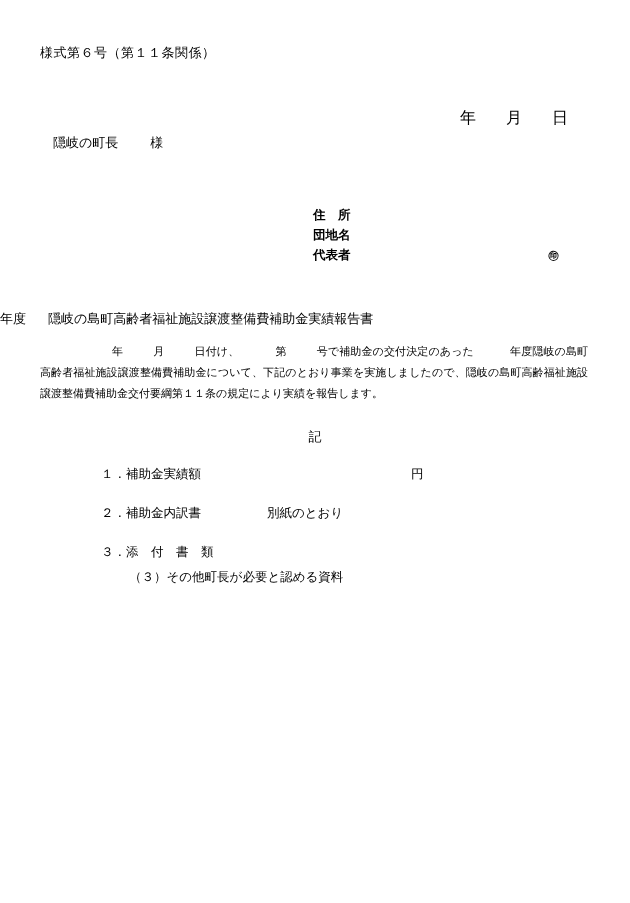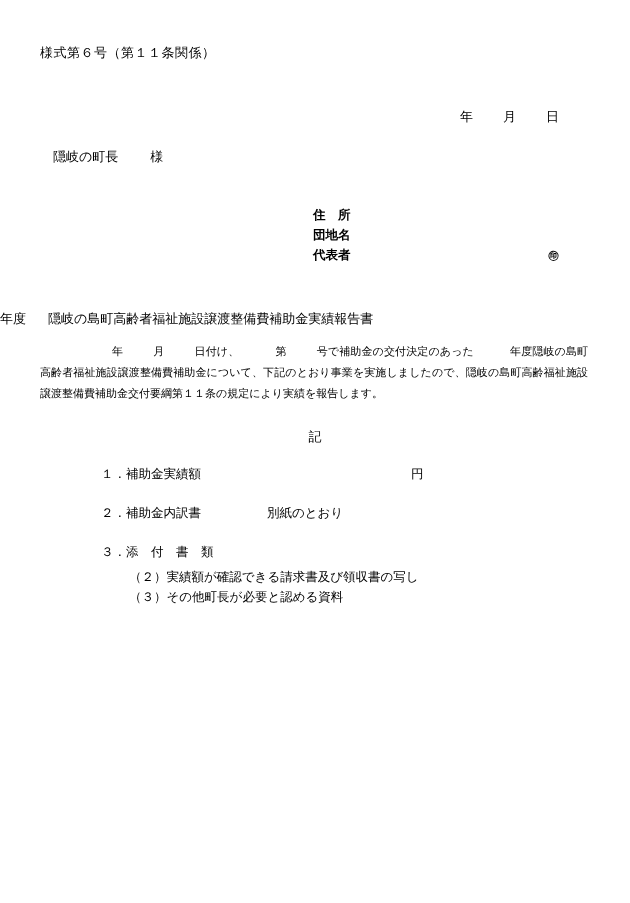--- a/index.html
+++ b/index.html
@@ -26,28 +26,28 @@
     left: 40px;
     top: 44px;
     font-size: 13px;
     letter-spacing: 0.5px;
     white-space: nowrap;
   }
   .date-line {
     position: absolute;
     left: 460px;
     top: 108px;
-    font-size: 13px;
+    font-size: 16px;
     white-space: nowrap;
   }
   .date-line span.gap { display: inline-block; width: 30px; }
   .addressee {
     position: absolute;
     left: 53px;
-    top: 148px;
+    top: 134px;
     font-size: 13px;
     white-space: nowrap;
   }
   .addressee .sama { display: inline-block; margin-left: 32px; }
   .applicant-block {
     position: absolute;
     left: 313px;
     top: 205px;
     font-size: 12.5px;
     line-height: 20px;
@@ -170,20 +170,19 @@
       <span class="amount-unit">円</span>
     </div>
 
     <div class="item">
       <span>２．</span><span>補助金内訳書</span><span class="note">別紙のとおり</span>
     </div>
 
     <div class="item">
       <span>３．</span><span>添　付　書　類</span>
       <div class="sub-items">
-        <div class="sub-item">（２）実績額が確認できる請求書及び領収書の写し</div>
         <div class="sub-item">（３）その他町長が必要と認める資料</div>
       </div>
     </div>
 
   </div>
 
 </div>
 
 </body></html>

